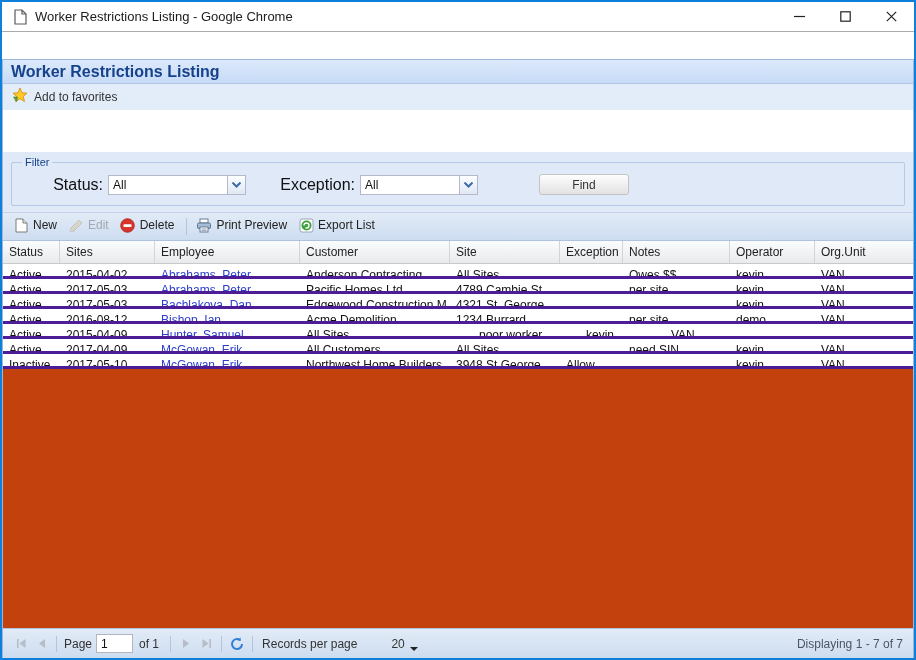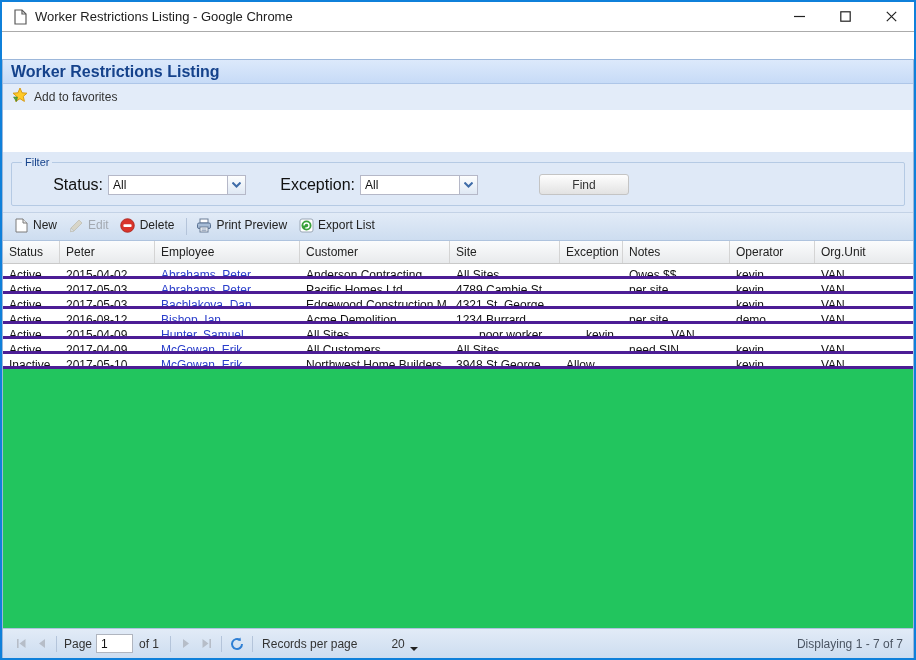--- a/index.html
+++ b/index.html
@@ -88,21 +88,21 @@
     display:flex; gap:4px;
     padding:2px 7px 2px 4px; border-radius:3px; cursor:pointer;
     font-size:12px; color:#222; height:22px;
   }
   .tbtn .ticon { width:16px; height:16px; display:flex; align-items:center; justify-content:center; }
   .tbtn.disabled { color:#a3a9b1; cursor:default; }
   .tbtn.disabled .ticon { opacity:.45; filter:grayscale(60%); }
   .tsep { width:1px; height:17px; background:#b4c4da; margin:0 5px; }
 
   
-  .grid { flex:1; display:flex; flex-direction:column; background:#22c55e; min-height:0; }
+  .grid { flex:1; display:flex; flex-direction:column; background:#c2410c; min-height:0; }
   .grid-header {
     height:23px; flex:0 0 auto; display:flex;
     background:linear-gradient(#fbfcfd,#e8eaec);
     border-bottom:1px solid #c9c9c9;
   }
   .hc {
     font-size:12px; color:#222; padding:4px 0 0 6px;
     border-right:1px solid #d4d4d4; overflow:hidden; white-space:nowrap; cursor:pointer;
   }
   .grid-body { flex:1; overflow:hidden; }
@@ -266,21 +266,21 @@
             <path d="M7.5 11.2 l-1.6 -1.2 l1.6 -1.2 z" fill="#fff"></path>
           </svg>
         </span>
         <span>Export List</span>
       </div>
     </div>
 
     <div class="grid">
       <div class="grid-header">
         <div class="hc c0">Status</div>
-        <div class="hc c1">Peter</div>
+        <div class="hc c1">Sites</div>
         <div class="hc c2">Employee</div>
         <div class="hc c3">Customer</div>
         <div class="hc c4">Site</div>
         <div class="hc c5">Exception</div>
         <div class="hc c6">Notes</div>
         <div class="hc c7">Operator</div>
         <div class="hc c8">Org.Unit</div>
       </div>
       <div class="grid-body" id="grid-body">
           <div class="grid-row">

